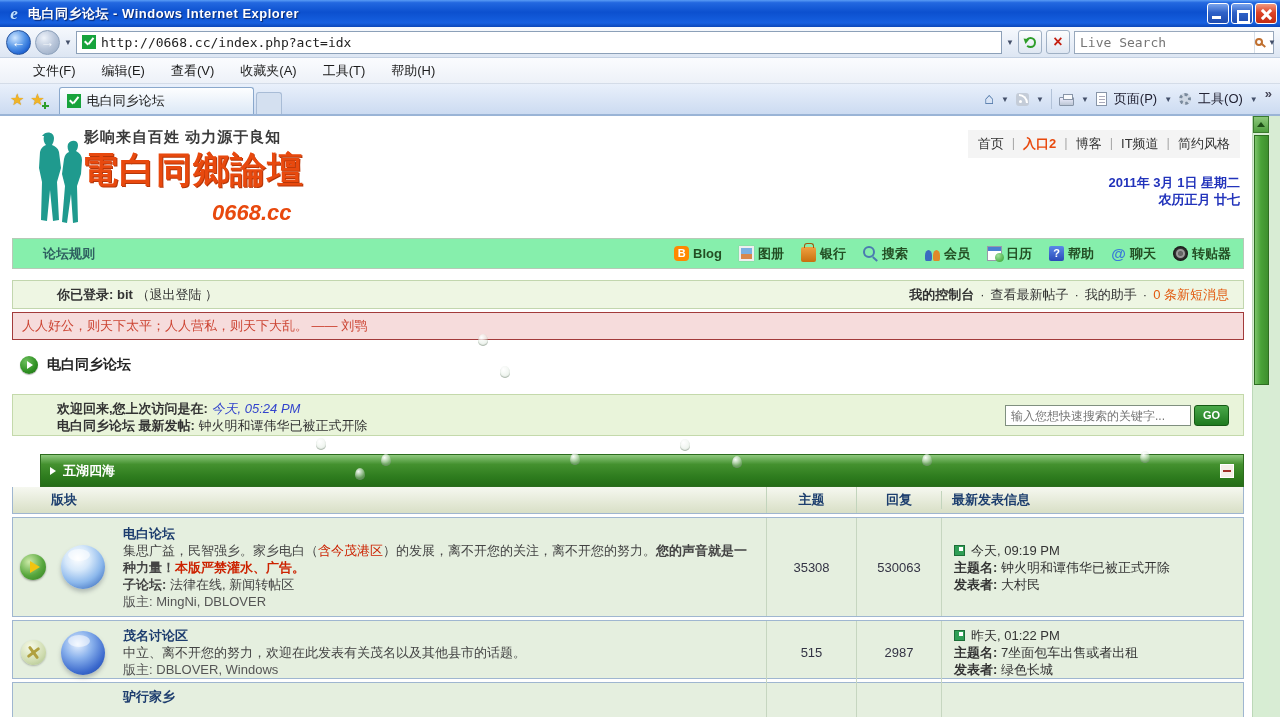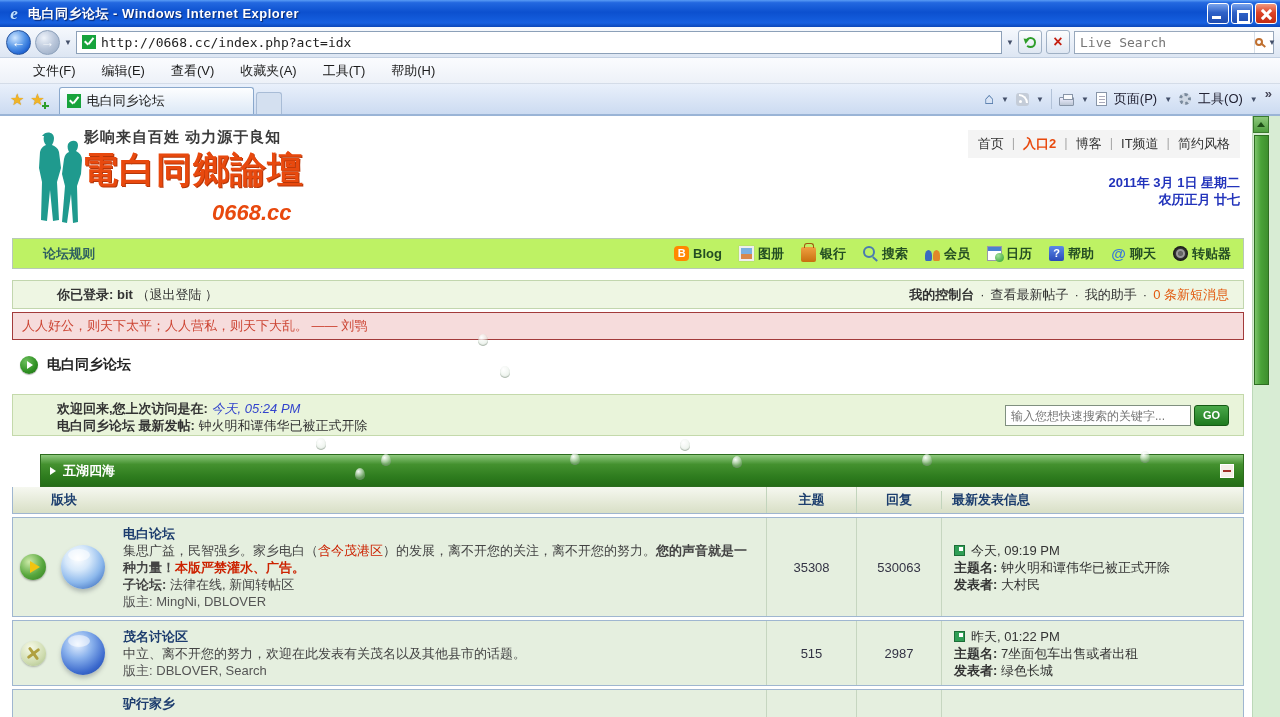--- a/index.html
+++ b/index.html
@@ -94,21 +94,21 @@
   .abs { position:absolute; }
   .logo-slogan { left:84px; top:12px; font-weight:bold; font-size:15px; color:#3a3a3a; letter-spacing:1px; }
   .logo-title { left:82px; top:30px; font-weight:bold; font-size:36px; color:#e8490e; letter-spacing:1px;
     text-shadow:1px 1px 0 #b53608; }
   .logo-domain { left:212px; top:84px; font:bold italic 22px "Liberation Sans",sans-serif; color:#e8490e; }
   .top-nav { top:14px; right:12px; background:#f4f4f4; padding:5px 10px; display:flex; gap:8px; color:#333; }
   .top-nav .sep { color:#aaa; }
   .nav-hot { color:#e8490e; font-weight:bold; }
   .date-box { top:58px; right:12px; text-align:right; color:#2233bb; font-weight:bold; line-height:17px; }
 
-  .gbar { left:12px; width:1232px; border:1px solid #b7c9b7; background:#bef264; display:flex; align-items:center; }
+  .gbar { left:12px; width:1232px; border:1px solid #b7c9b7; background:#86efac; display:flex; align-items:center; }
   .bar-toolbar { top:122px; height:31px; }
   .rules { padding-left:30px; font-weight:bold; color:#2e6060; }
   .tb-links { margin-left:auto; display:flex; align-items:center; gap:17px; padding-right:12px; }
   .tb-link { display:flex; align-items:center; gap:4px; }
   .tb-label { font-weight:bold; color:#234e23; }
   .mi { width:15px; height:15px; display:inline-flex; align-items:center; justify-content:center;
     font:bold 11px/1 "Liberation Sans",sans-serif; color:#fff; position:relative; flex:0 0 auto; }
   .mi-blog { background:#ff8800; border-radius:4px; }
   .mi-album { background:linear-gradient(180deg,#7ab0e0 55%,#d8884a 55%); border:2px solid #eee; box-shadow:0 0 1px #999; }
   .mi-bank { background:linear-gradient(180deg,#f0a040,#c8700f); border-radius:2px; margin-top:2px; }
@@ -161,21 +161,21 @@
   .collapse i { display:block; width:8px; height:2px; background:#a03028; }
   .col-head { height:27px; display:grid; grid-template-columns:753px 90px 85px 304px;
     background:linear-gradient(180deg,#f6f8f0,#d8dfc6); border:1px solid #9fb6d0; border-top:none;
     color:#1c3e6e; font-weight:bold; align-items:center; }
   .col-head .c1 { padding-left:38px; }
   .col-head .c4 { padding-left:10px; border-left:1px solid #c2d4bc; }
   .col-head .cb { border-left:1px solid #c2d4bc; height:100%; display:flex; align-items:center; justify-content:center; }
 
   .frow { display:grid; grid-template-columns:40px 60px 653px 90px 85px 304px; background:#e5efdf;
     border:1px solid #9fb6d0; margin-top:3px; }
-  .fr1 { height:100px; } .fr2 { height:66px; } .fr3 { height:95px; }
+  .fr1 { height:100px; } .fr2 { height:59px; } .fr3 { height:95px; }
   .cell { display:flex; align-items:center; justify-content:center; }
   .cell.num { color:#334; border-left:1px solid #c6d6c0; }
   .desc-cell { display:flex; flex-direction:column; justify-content:center; padding:6px 10px; line-height:17px; color:#444; }
   .fr3 .cell, .fr3 .desc-cell { justify-content:flex-start; align-items:flex-start; padding-top:5px; }
   .fr3 .cell.icon-cell { padding-top:12px; display:flex; justify-content:center; }
   .fname { font-weight:bold; color:#1c3c6e; }
   .red { color:#cc2200; }
   .redb { color:#cc2200; font-weight:bold; }
   .gray { color:#555; }
   .lastcell { flex-direction:column; align-items:flex-start !important; justify-content:center;
@@ -426,21 +426,21 @@
       <div class="frow fr2">
         <div class="cell">
             <span class="st-read"></span>
           </div>
         <div class="cell icon-cell">
             <span class="globe g2"></span>
           </div>
         <div class="desc-cell">
           <span><span class="fname">茂名讨论区</span></span>
           <span>中立、离不开您的努力，欢迎在此发表有关茂名以及其他县市的话题。</span>
-          <span class="gray"><span>版主:</span> <span>DBLOVER, Search</span></span>
+          <span class="gray"><span>版主:</span> <span>DBLOVER, Windows</span></span>
         </div>
         <div class="cell num">515</div>
         <div class="cell num">2987</div>
         <div class="cell lastcell">
           <span><span class="lp-ic"></span><span>昨天, 01:22 PM</span></span>
           <span><span class="b">主题名:</span> <span>7坐面包车出售或者出租</span></span>
           <span><span class="b">发表者:</span> <span>绿色长城</span></span>
         </div>
       </div>
 

